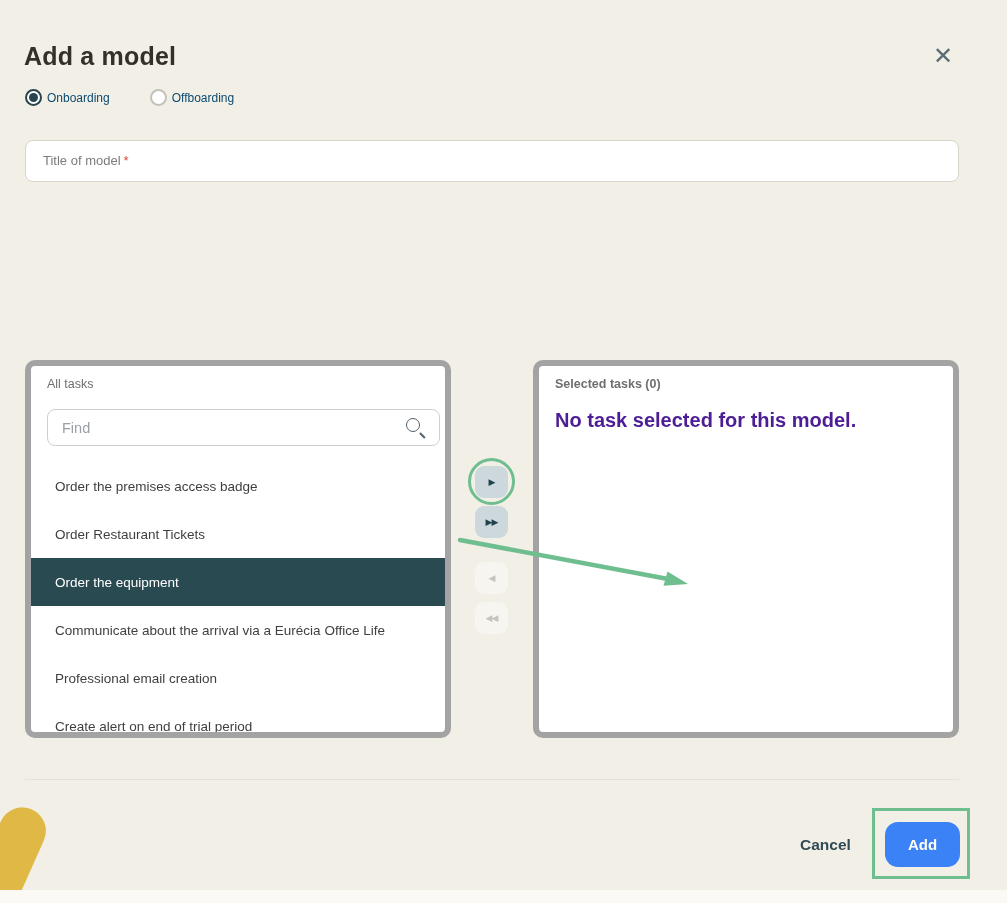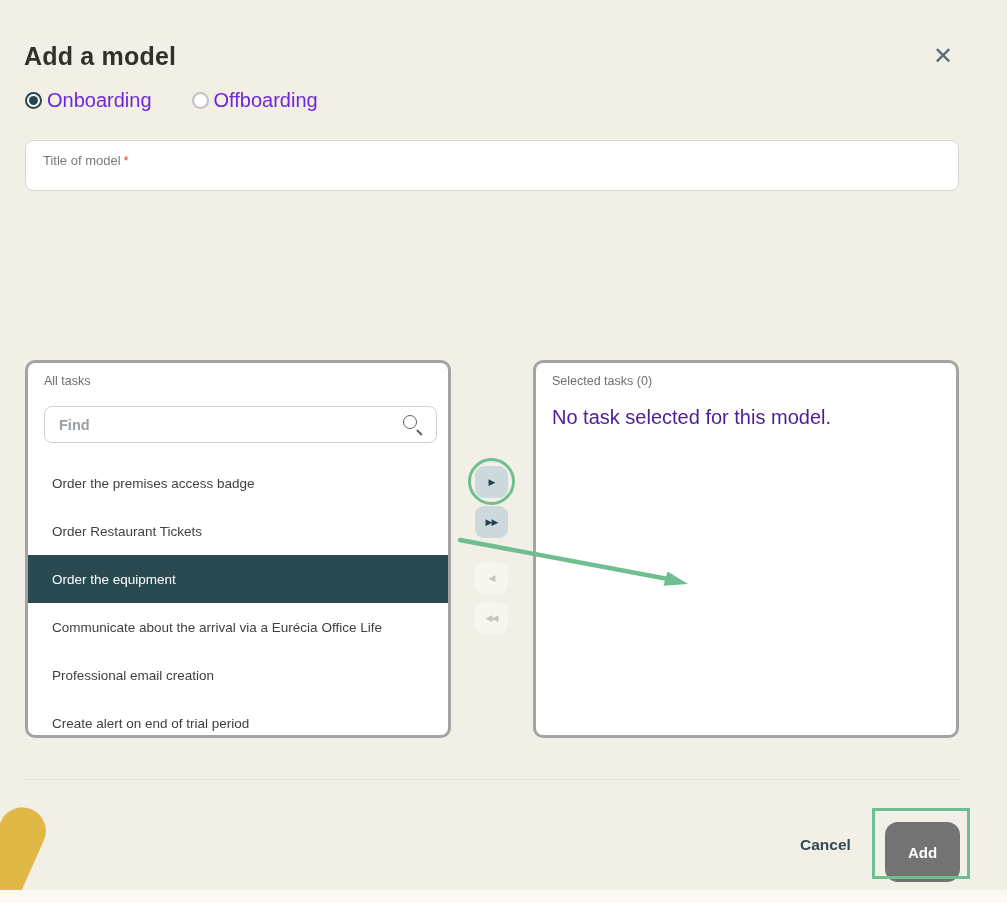--- a/index.html
+++ b/index.html
@@ -27,66 +27,66 @@
   .radio-row { position:absolute; left:25px; top:89px; display:flex; gap:40px; }
   .radio-option { display:flex; align-items:center; gap:5px; cursor:pointer; }
   .radio-dot {
     width:17px; height:17px; border-radius:50%; background:#fff;
     border:2px solid #c3c1bb; position:relative; flex:none;
   }
   .radio-option.checked .radio-dot { border-color:#27454f; }
   .radio-option.checked .radio-dot::after {
     content:""; position:absolute; inset:2px; border-radius:50%; background:#27454f;
   }
-  .radio-label { font-size:20px; color:#6d28d9; }
+  .radio-label { font-size:12px; color:#0c4a6e; }
 
   
   .field {
     position:absolute; left:25px; width:934px; background:#fff;
     border:1px solid #d9d5cb; border-radius:8px;
   }
-  .field-title { top:140px; height:51px; }
+  .field-title { top:140px; height:42px; }
   .field-desc  { top:221px; height:112px; }
   .field input, .field textarea {
     width:100%; height:100%; border:none; outline:none; background:transparent;
     font-family:inherit; font-size:14px; color:#333; padding:14px 16px; resize:none;
   }
   .field-label {
     position:absolute; left:17px; top:12px; font-size:13px; color:#7b7b78;
     pointer-events:none;
   }
   .req-star { color:#e0453a; margin-left:3px; }
   .resize-handle {
     position:absolute; right:3px; bottom:3px; width:11px; height:11px;
     background:repeating-linear-gradient(135deg,transparent 0 2px,#9a9a9a 2px 3.2px);
     clip-path:polygon(100% 0,0 100%,100% 100%);
   }
 
   
   .panel {
     position:absolute; top:360px; width:426px; height:378px;
-    background:#fff; border:3px solid #a3a3a3; border-radius:10px; overflow:hidden;
+    background:#fff; border:6px solid #a3a3a3; border-radius:10px; overflow:hidden;
   }
   .panel-left  { left:25px; }
-  .panel-right { left:533px; }
+  .panel-right { left:533px;font-weight:bold; }
   .panel-header {
     position:absolute; left:16px; top:11px; font-size:12.5px; color:#6f6f6f;
   }
   .empty-msg {
     position:absolute; left:16px; top:43px; font-size:20px; color:#4c1d95;
   }
 
   .search-box {
     position:absolute; left:16px; top:43px; width:393px; height:37px;
     border:1px solid #cfcfcd; border-radius:8px; background:#fff;
     display:flex; align-items:center;
   }
   .search-box input {
     flex:1; border:none; outline:none; background:transparent;
-    font-family:inherit; font-size:14.5px; color:#333; padding:0 14px;font-weight:bold;
+    font-family:inherit; font-size:14.5px; color:#333; padding:0 14px;
   }
   .search-box input::placeholder { color:#9aa0a6; }
   .search-icon { width:26px; height:26px; position:relative; margin-right:10px; flex:none; }
   .search-icon::before {
     content:""; position:absolute; left:3px; top:3px; width:12px; height:12px;
     border:1.8px solid #52616d; border-radius:50%;
   }
   .search-icon::after {
     content:""; position:absolute; left:17px; top:17px; width:7px; height:1.8px;
     background:#52616d; transform:rotate(45deg); transform-origin:left center;
@@ -114,22 +114,22 @@
   
   .footer-divider {
     position:absolute; left:25px; top:779px; width:934px; height:1px; background:#e4e1d8;
   }
   .cancel-btn {
     position:absolute; left:788px; top:830px; padding:6px 12px;
     background:none; border:none; font-family:inherit;
     font-size:15.5px; font-weight:700; color:#314b55; cursor:pointer;
   }
   .add-btn {
-    position:absolute; left:885px; top:822px; width:75px; height:60px;
-    background:#737373; color:#fff; border:none; border-radius:13px;
+    position:absolute; left:885px; top:822px; width:75px; height:45px;
+    background:#3b82f6; color:#fff; border:none; border-radius:13px;
     font-family:inherit; font-size:15px; font-weight:600; cursor:pointer;
   }
 
   
   .annot-circle {
     position:absolute; left:468px; top:458px; width:47px; height:47px;
     border:3px solid #6fbe8f; border-radius:50%; pointer-events:none;
   }
   .annot-rect {
     position:absolute; left:872px; top:808px; width:98px; height:71px;

